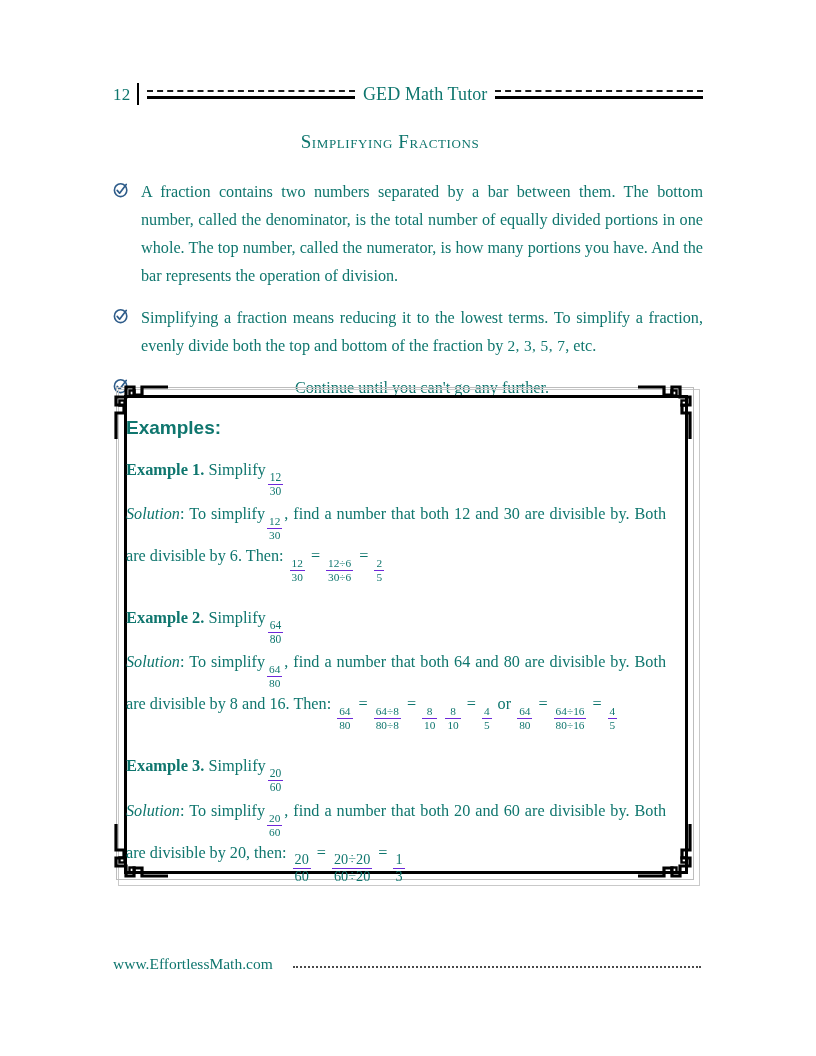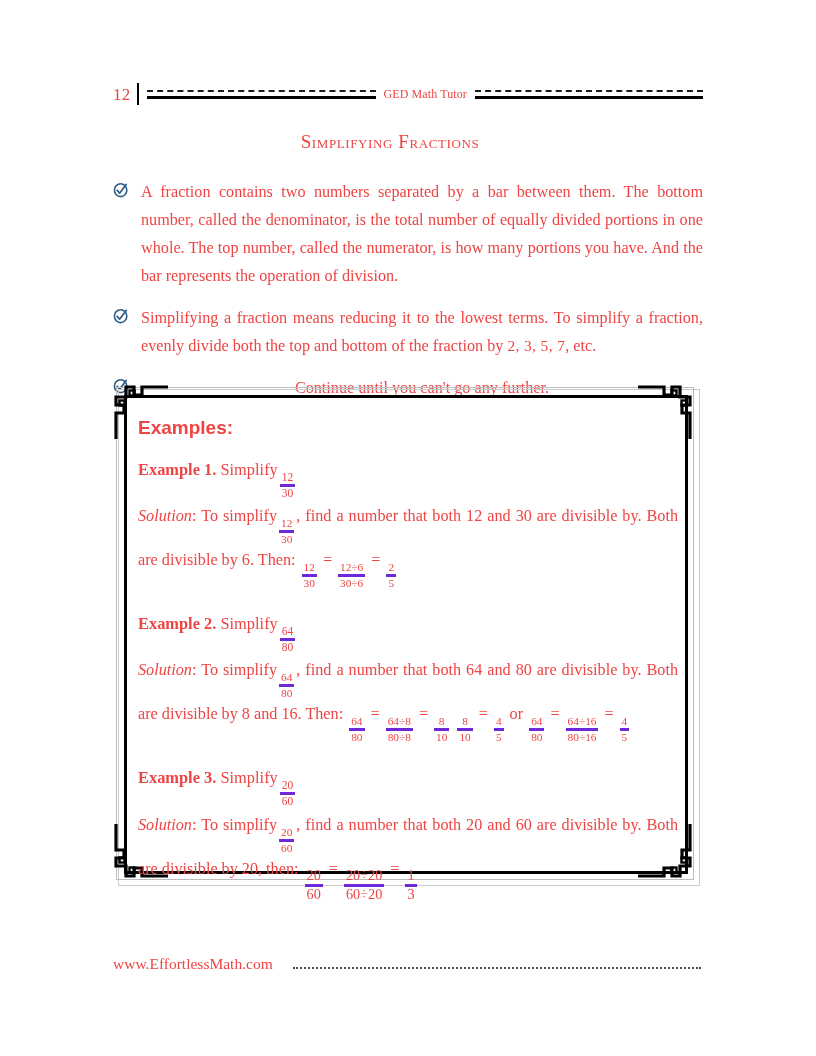--- a/index.html
+++ b/index.html
@@ -6,21 +6,21 @@
     margin: 0;
     padding: 0;
     background: #ffffff;
   }
   .page {
     position: relative;
     width: 816px;
     height: 1056px;
     background: #ffffff;
     font-family: "Liberation Serif", "DejaVu Serif", serif;
-    color: #ef4444;
+    color: #0f766e;
     overflow: hidden;
     box-sizing: border-box;
   }
 
   
   .header {
     position: absolute;
     left: 113px;
     top: 80px;
     width: 590px;
@@ -53,21 +53,21 @@
     border-top: 2px dashed #1a1a1a;
   }
   .rule-seg::after {
     content: "";
     position: absolute;
     left: 0; right: 0;
     top: 8px;
     border-top: 3px solid #000;
   }
   .header-title {
-    font-size: 12px;
+    font-size: 18px;
     padding: 0 8px;
     white-space: nowrap;
     letter-spacing: 0.1px;
   }
 
   
   .section-title {
     position: absolute;
     top: 131px;
     left: 0;
@@ -146,21 +146,21 @@
     height: 56px;
   }
   .corner svg { display: block; }
   .corner-tl { left: 0px;   top: 0px; }
   .corner-tr { right: 6px;  top: 0px;   transform: scaleX(-1); }
   .corner-bl { left: 0px;   bottom: 6px; transform: scaleY(-1); }
   .corner-br { right: 6px;  bottom: 6px; transform: scale(-1,-1); }
 
   .box-content {
     position: absolute;
-    left: 26px;
+    left: 14px;
     top: 34px;
     width: 540px;
   }
   .examples-heading {
     font-family: "Liberation Sans", "DejaVu Sans", sans-serif;
     font-weight: bold;
     font-size: 19px;
     margin-bottom: 16px;
   }
   .ex-block { margin-bottom: 20px; }
@@ -188,34 +188,34 @@
     flex-direction: column;
     align-items: center;
     vertical-align: -0.52em;
     margin: 0 2px;
     font-size: 0.70em;
     line-height: 1.06;
   }
   .frac > .num { padding: 0 2px; }
   .frac > .den {
     padding: 0 2px;
-    border-top: 3px solid #6d28d9;
+    border-top: 1px solid #6d28d9;
     margin-top: 1px;
   }
   .frac.big { font-size: 0.88em; vertical-align: -0.48em; }
   .eq { margin: 0 4px; }
 
   
   .footer {
     position: absolute;
     left: 113px;
     top: 955px;
     width: 588px;
     display: flex;
-    align-items: center;
+    align-items: flex-start;
     font-size: 15.5px;
     gap: 18px;
   }
   .footer-url { white-space: nowrap; }
   .footer-dots {
     flex: 1 1 auto;
     margin-left: 2px;
     position: relative;
     height: 1em;
   }

